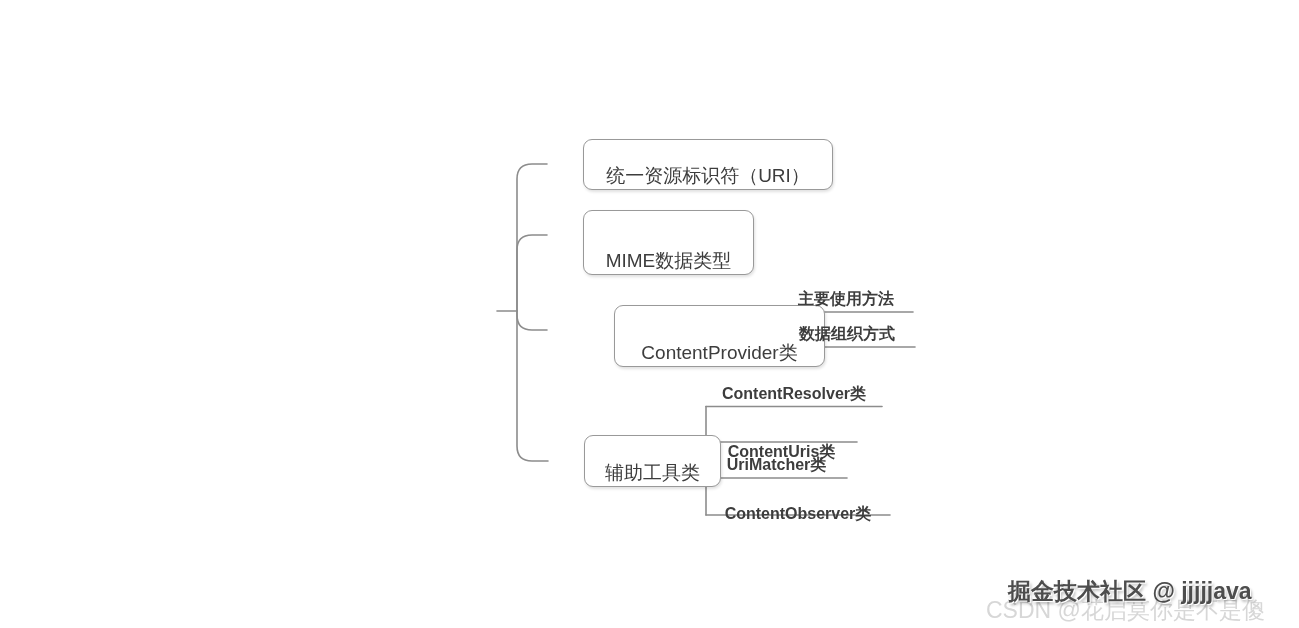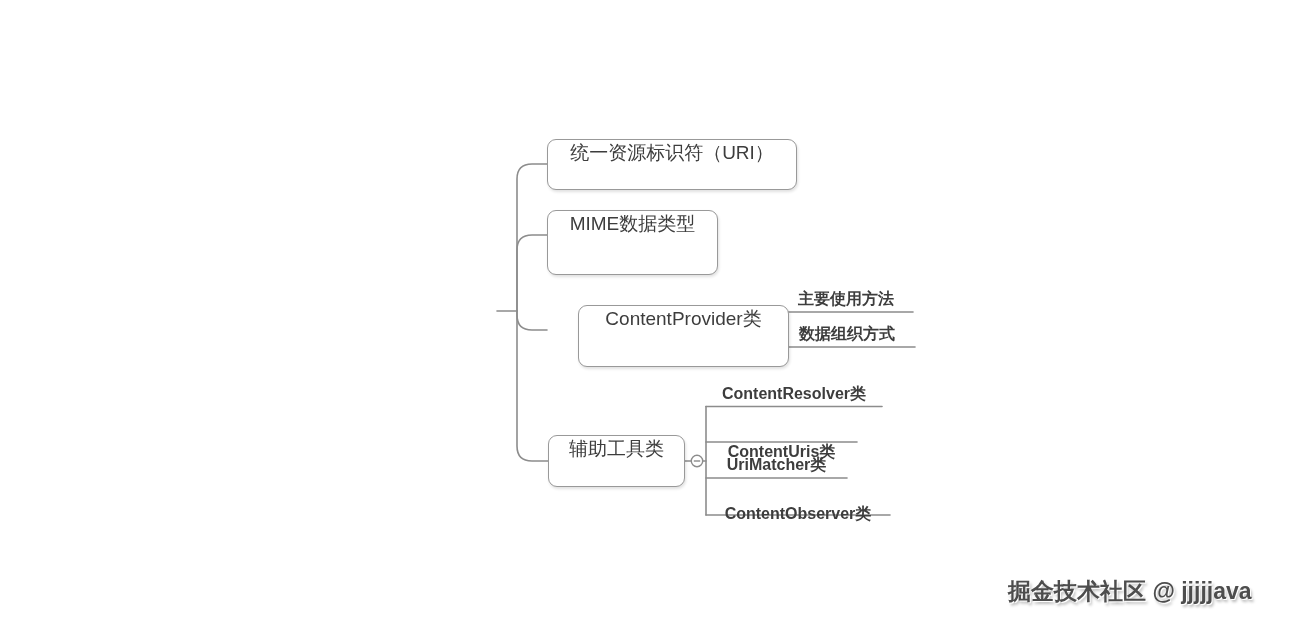--- a/index.html
+++ b/index.html
@@ -19,27 +19,28 @@
     position: absolute;
     left: 0; top: 0;
     width: 1299px;
     height: 628px;
     z-index: 1;
   }
   .node {
     position: absolute;
     z-index: 2;
     display: flex;
-    align-items: flex-start;
+    align-items: flex-end;
     justify-content: center;
     background: #ffffff;
     color: #3d3d3d;
     box-sizing: border-box;
     white-space: nowrap;
     box-shadow: 1px 2px 3px rgba(0,0,0,0.12);
+    margin-left: 36px;
   }
   .node-root {
     left: 92px; top: 268px;
     width: 403px; height: 85px;
     border: 2px solid #5e6b93;
     border-radius: 10px;
     font-size: 27px;
     font-weight: bold;
     color: #3a3a3a;
   }
@@ -149,15 +150,16 @@
   </div>
 
   <div class="line-label lbl-cp-0">主要使用方法</div>
   <div class="line-label lbl-cp-1">数据组织方式</div>
 
   <div class="line-label lbl-tools-0">ContentResolver类</div>
   <div class="line-label lbl-tools-1">ContentUris类</div>
   <div class="line-label lbl-tools-2">UriMatcher类</div>
   <div class="line-label lbl-tools-3">ContentObserver类</div>
 
+  <div class="watermark-secondary">CSDN @花启莫你是不是傻</div>
   <div class="watermark-primary">掘金技术社区 @ jjjjjava</div>
 
 </div>
 
 </body></html>

